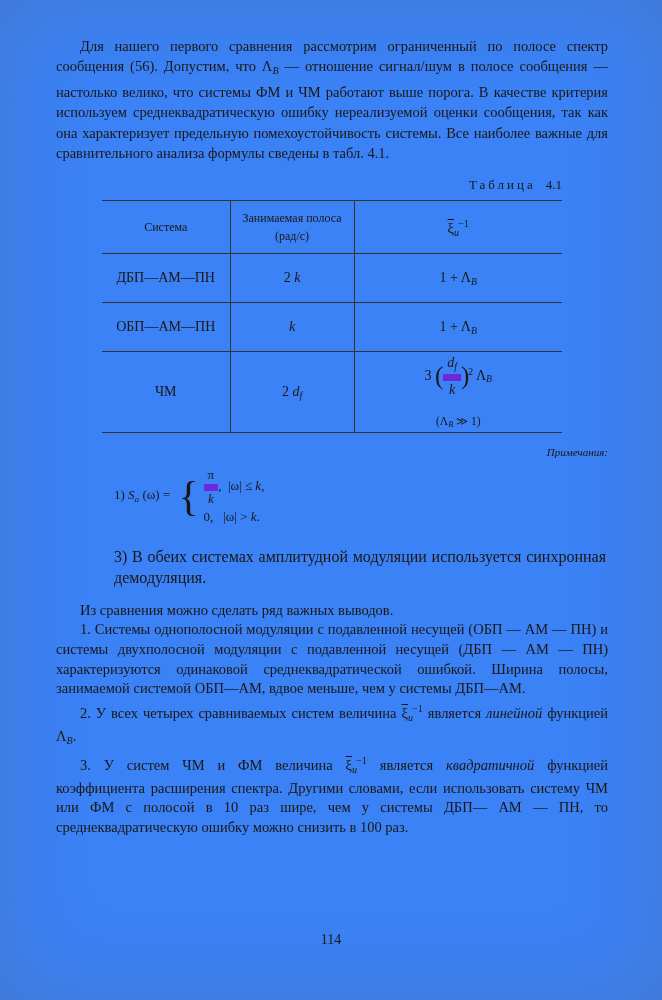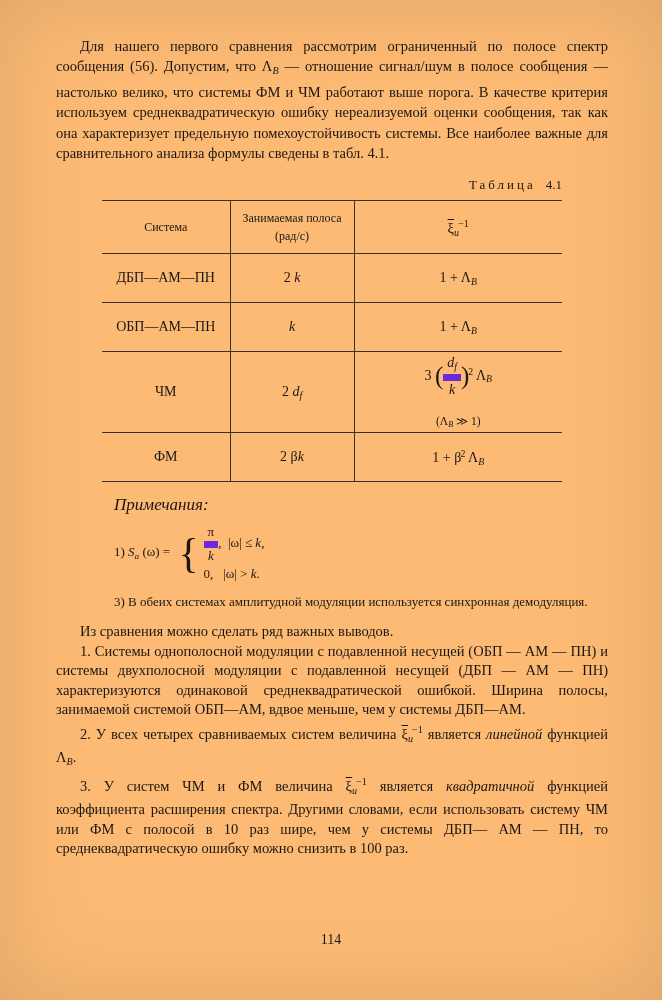--- a/index.html
+++ b/index.html
@@ -1,17 +1,17 @@
 <!DOCTYPE html>
 <html><head>
 <meta charset="utf-8">
 <style>
   html,body{margin:0;padding:0;}
   body{background:#b9b6ae;font-family:"Liberation Serif","DejaVu Serif",serif;}
-  .page{width:662px;height:1000px;margin:0 auto;background:#fdba74;position:relative;overflow:hidden;
+  .page{width:662px;height:1000px;margin:0 auto;background:#3b82f6;position:relative;overflow:hidden;
         box-shadow:inset 0 0 90px rgba(95,85,60,0.20);color:#1a1713;}
   .content{position:absolute;left:56px;top:36px;width:552px;}
 
   
   .pt{font-size:14.5px;line-height:20.4px;text-align:justify;margin:0;}
   .ind{text-indent:24px;}
   .concl p{font-size:14.5px;line-height:19.6px;text-align:justify;text-indent:24px;margin:0;}
   .concl{margin-top:12px;}
 
   
@@ -35,26 +35,26 @@
   sup{vertical-align:0.55em;margin-left:-1px;}
   .ov{text-decoration:overline;}
   .frac{display:inline-block;vertical-align:middle;text-align:center;line-height:1.12;}
   .frac .num{display:block;border-bottom:7px solid #6d28d9;padding:0 4px 1px;}
   .frac .den{display:block;padding:1px 4px 0;}
   .bp{font-size:25px;vertical-align:middle;position:relative;top:-1px;}
   .cond{display:block;font-size:11.5px;margin-top:16px;font-family:Liberation Serif, serif;}
 
   
   .notes{margin:13px 0 0 58px;width:494px;}
-  .ntitle{font-style:italic;font-size:17px;margin-bottom:8px;}
+  .ntitle{font-style:italic;font-size:11px;margin-bottom:8px;text-align:right;}
   .note{font-size:13px;margin-bottom:7px;}
   .cases{display:inline-flex;align-items:center;vertical-align:middle;}
   .brace{font-size:42px;font-weight:300;margin:0 5px;line-height:0.85;}
   .cls .cl{display:block;margin:2px 0;}
-  .note3{font-size:13px;width:492px;text-align:justify;margin-top:9px;line-height:1.35;}
+  .note3{font-size:16px;width:492px;text-align:justify;margin-top:19px;line-height:1.35;}
 
   .pageno{position:absolute;left:0;right:0;bottom:52px;text-align:center;font-size:14px;}
 </style>
 </head>
 <body>
 
 <div class="page">
   <div class="content">
 
     <p class="pt ind">Для нашего первого сравнения рассмотрим ограниченный по полосе спектр сообщения (56). Допустим, что Λ<sub><i>B</i></sub> — отношение сигнал/шум в полосе сообщения — настолько велико, что системы ФМ и ЧМ работают выше порога. В качестве критерия используем среднеквадратическую ошибку нереализуемой оценки сообщения, так как она характеризует предельную помехоустойчивость системы. Все наиболее важные для сравнительного анализа формулы сведены в табл. 4.1.</p>
@@ -83,25 +83,20 @@
         <tr class="r1">
           <td>ОБП—АМ—ПН</td>
           <td><i>k</i></td>
           <td>1 + Λ<sub><i>B</i></sub></td>
         </tr>
         <tr class="r2">
           <td>ЧМ</td>
           <td>2 <i>d<sub>f</sub></i></td>
           <td>3 <span class="bp">(</span><span class="frac"><span class="num"><i>d<sub>f</sub></i></span><span class="den"><i>k</i></span></span><span class="bp">)</span><sup>2</sup> Λ<sub><i>B</i></sub><span class="cond">(Λ<sub><i>B</i></sub> ≫ 1)</span></td>
         </tr>
-        <tr class="r3">
-          <td>ФМ</td>
-          <td>2 β<i>k</i></td>
-          <td>1 + β<sup>2</sup> Λ<sub><i>B</i></sub></td>
-        </tr>
       </tbody>
         </table>
     </div>
 
     <div class="notes">
       <div class="ntitle">Примечания:</div>
       <div class="note">
         <span>1) <i>S<sub>a</sub></i> (ω) =</span>
         <span class="cases">
           <span class="brace">{</span>

